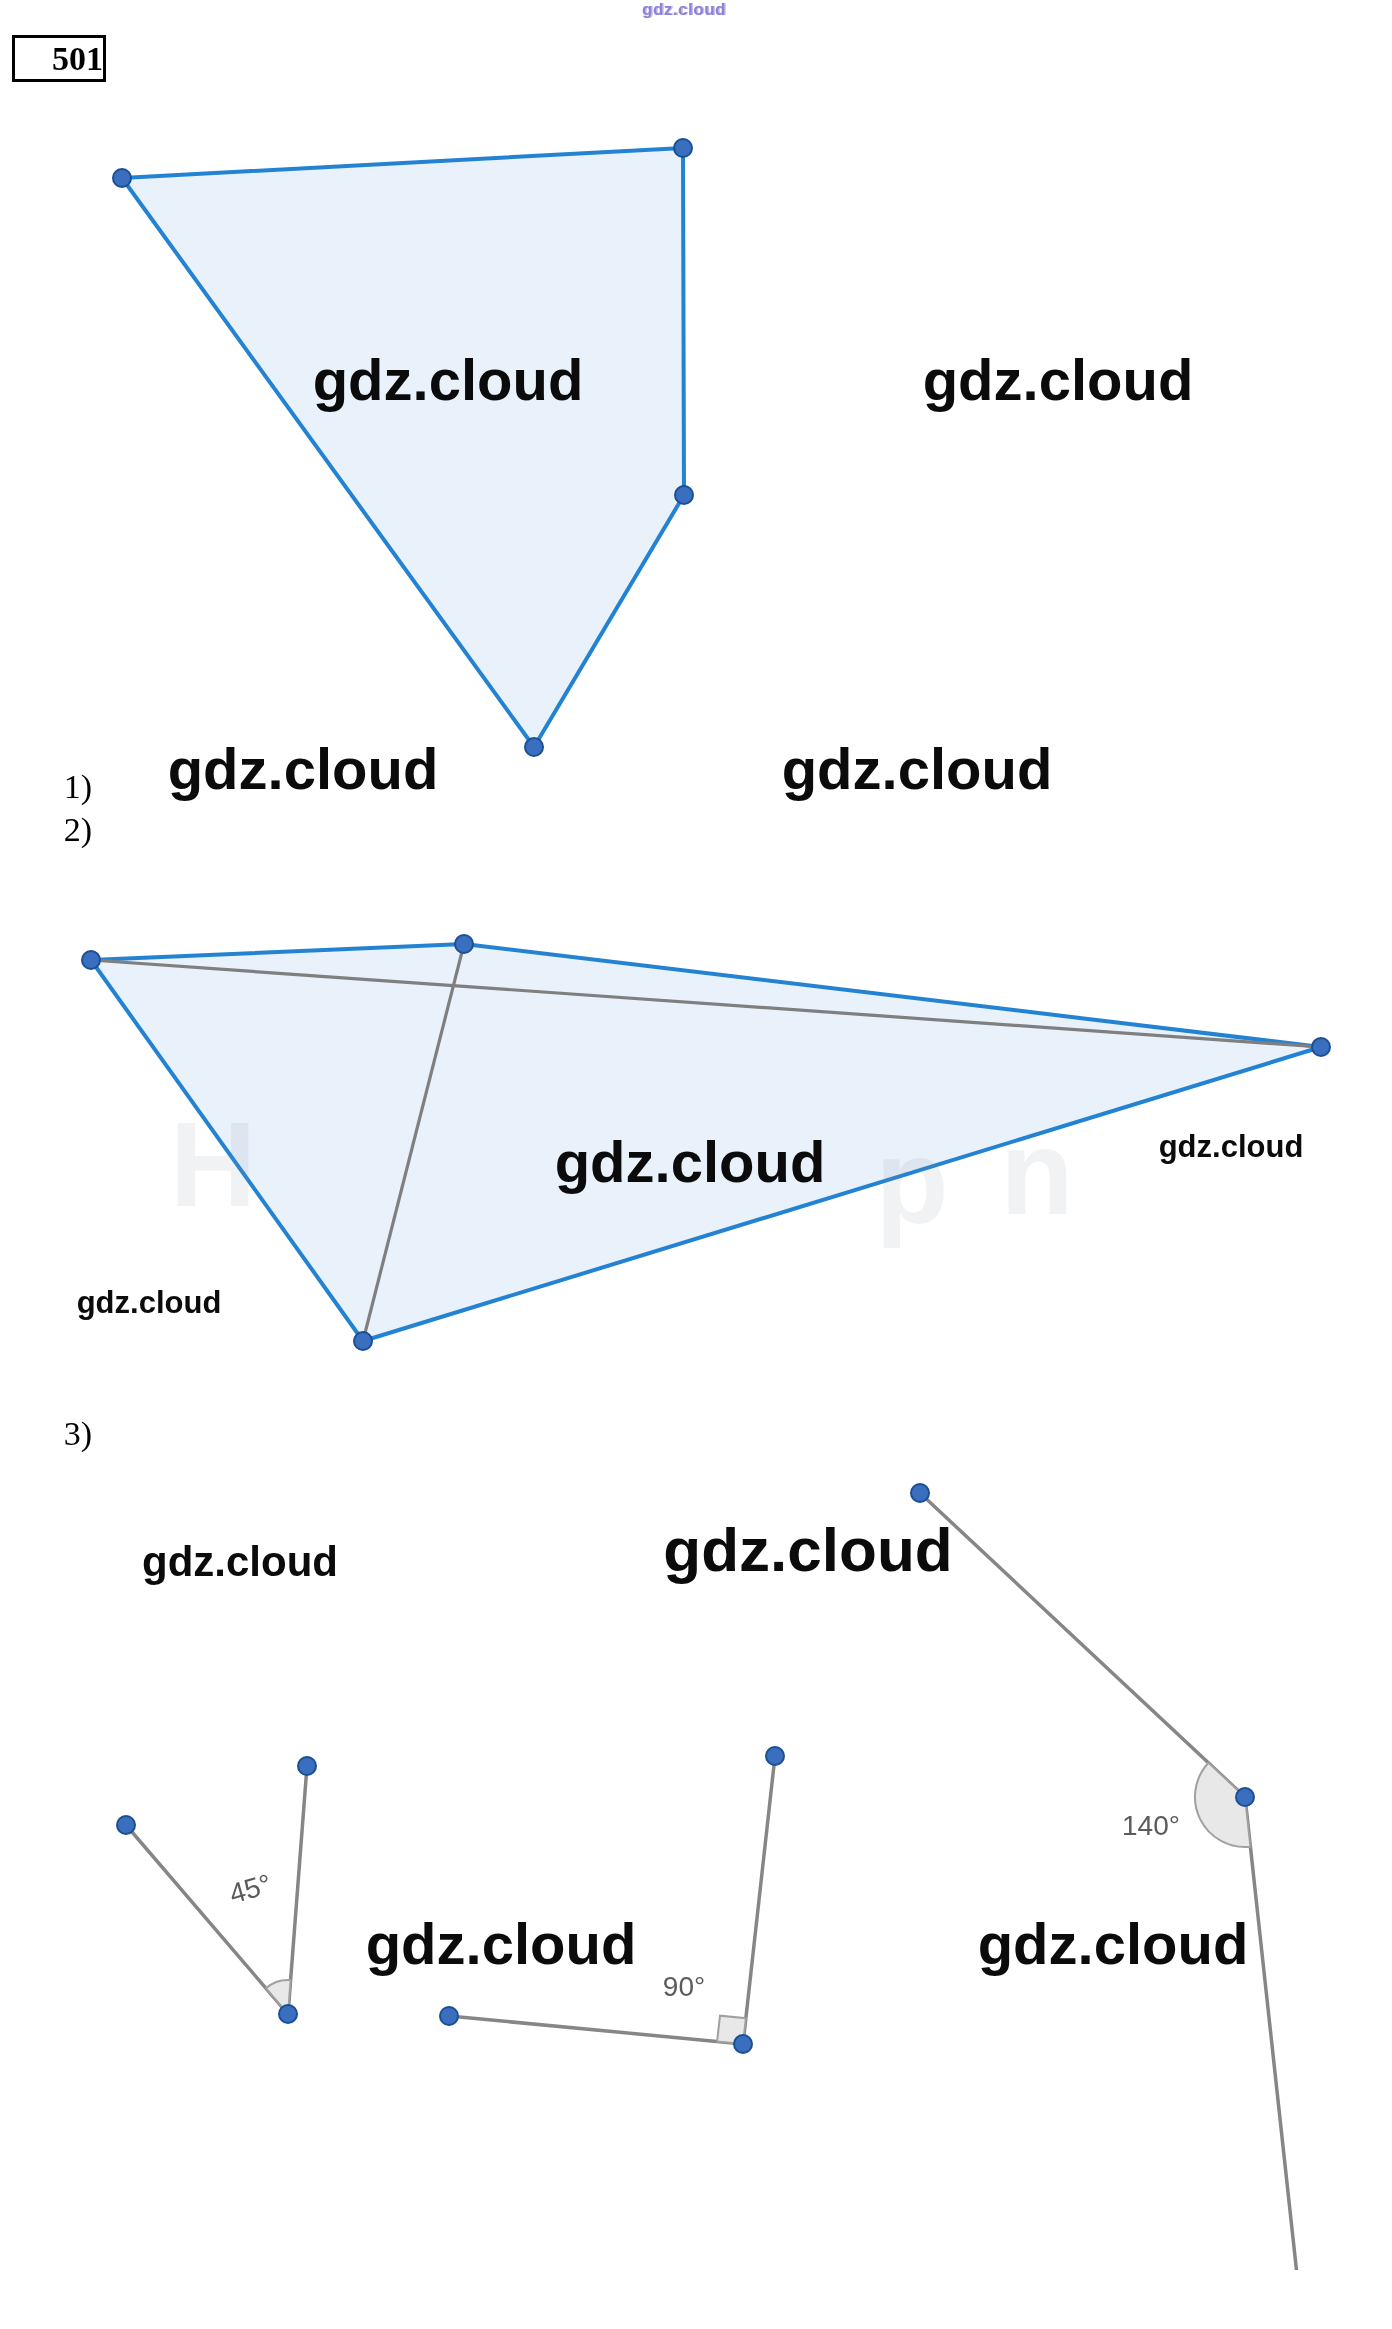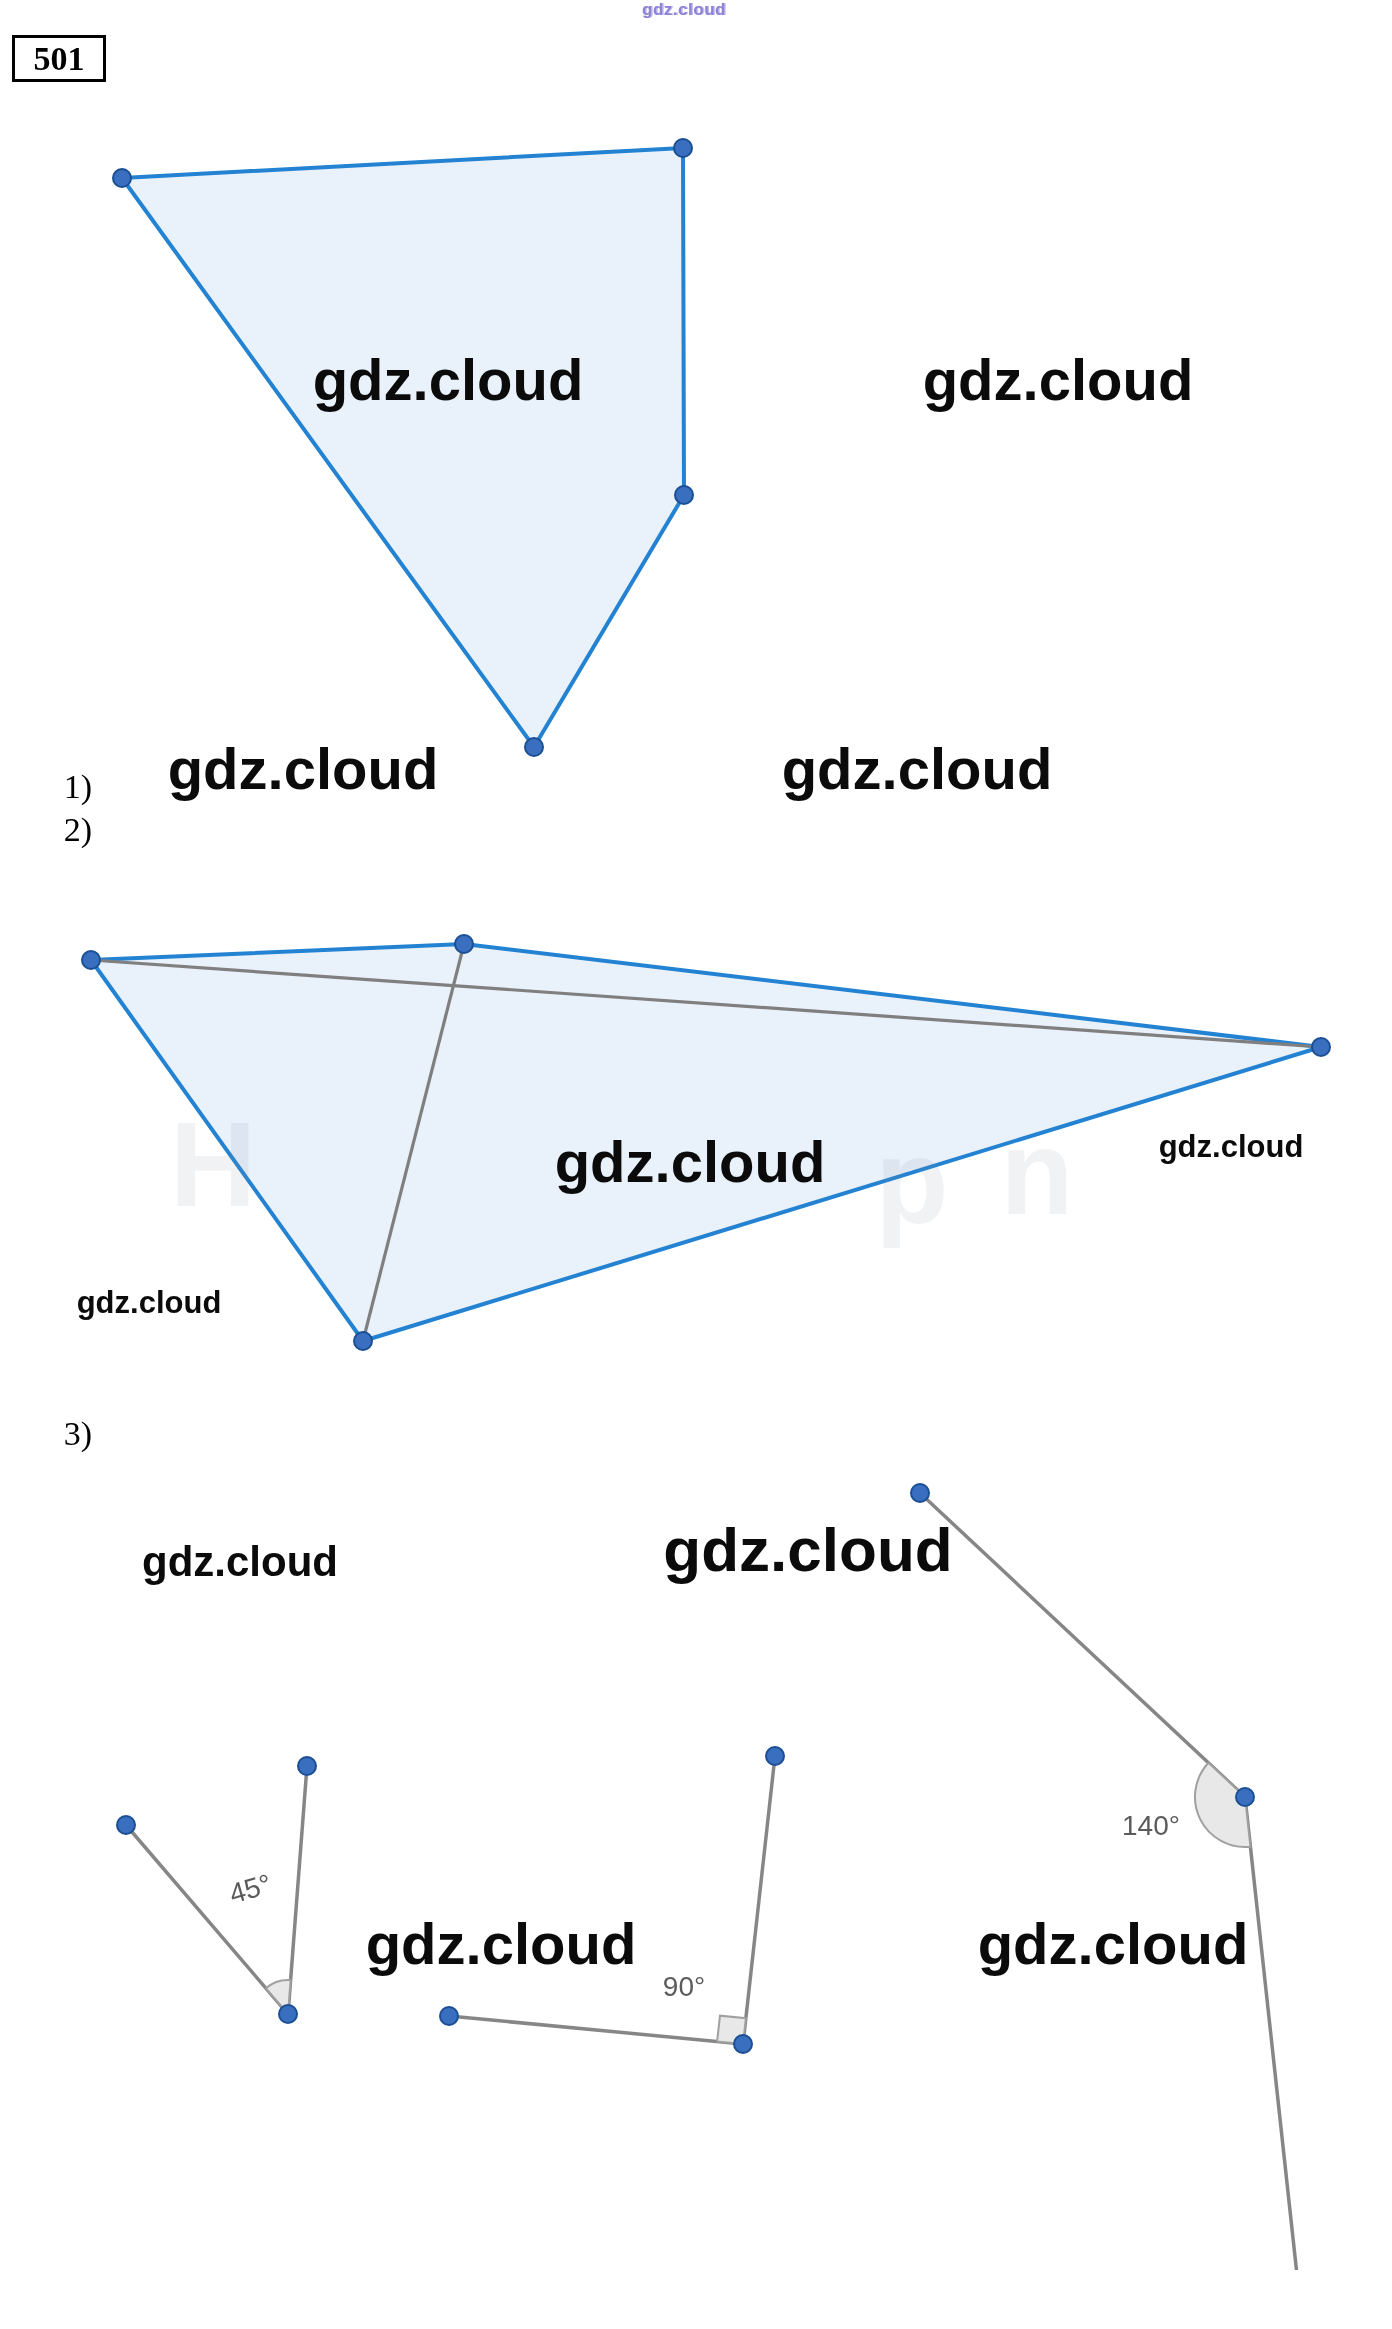--- a/index.html
+++ b/index.html
@@ -12,21 +12,21 @@
   #scene { position:absolute; left:0; top:0; z-index:1; }
   #scene text { font-family:"Liberation Sans", sans-serif; }
   .top-wm {
     position:absolute; left:684px; top:0px; transform:translateX(-50%);
     z-index:3; font-size:17px; font-weight:700; color:#8d82d8;
     letter-spacing:.5px; white-space:nowrap;
     text-shadow:1.5px 0 0 rgba(165,156,225,.65);
   }
   .problem-box {
     position:absolute; left:12px; top:35px; width:94px; height:47px;
-    border:3px solid #000; display:flex; align-items:center; justify-content:center;
+    border:3px solid #000; display:flex; align-items:center; justify-content:flex-end;
     z-index:3; background:#fff;
     font-family:"Liberation Serif", serif; font-weight:700; font-size:34px; color:#000;
   }
   .item-label {
     position:absolute; transform:translate(-50%,-50%); z-index:3;
     font-family:"Liberation Serif", serif; font-size:34px; color:#000; white-space:nowrap;
   }
   #wm-layer { position:absolute; left:0; top:0; width:100%; height:100%; z-index:2; pointer-events:none; }
   .wm {
     position:absolute; transform:translate(-50%,-50%);

